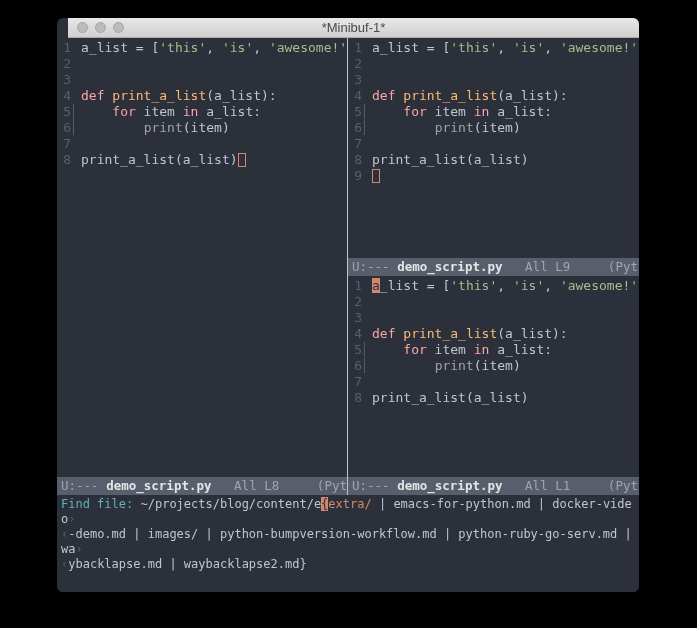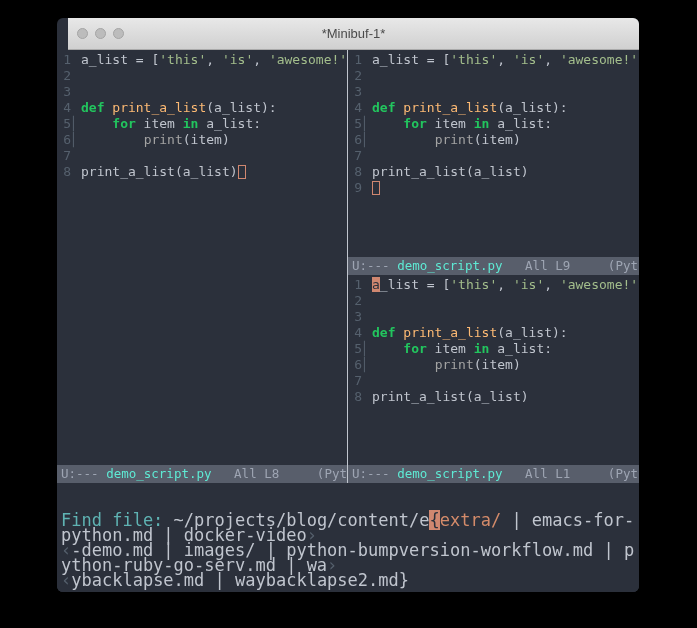--- a/index.html
+++ b/index.html
@@ -18,21 +18,21 @@
     width: 582px;
     height: 574px;
     border-radius: 6px;
     overflow: hidden;
     box-shadow: 0 10px 40px rgba(0,0,0,0.6);
     display: flex;
     flex-direction: column;
     background: #2b303b;
   }
   .titlebar {
-    height: 32px;
+    height: 20px;
     background: linear-gradient(#e8e8e8, #d0d0d0);
     border-bottom: 1px solid #aaa;
     display: flex;
     align-items: center;
     position: relative;
     flex-shrink: 0;
     margin-left: 11px;
   }
   .traffic {
     display: flex;
@@ -64,21 +64,21 @@
     overflow: hidden;
   }
   .pane.left { width: 50%; border-right: 1px solid #c0c5ce; }
   .pane.right { width: 50%; display: flex; flex-direction: column; }
   .subpane { display: flex; flex-direction: column; overflow: hidden; }
   .code-area { flex: 1; padding: 2px 0 0 0; overflow: hidden; }
   .line { display: flex; white-space: pre; line-height: 16px; height: 16px; }
   .ln { width: 16px; text-align: right; color: #55606d; padding-right: 2px; flex-shrink: 0; user-select: none; }
   .gutter-mark { width: 8px; flex-shrink: 0; text-align: center; color: #55606d; }
   .txt { white-space: pre; }
-  .kw { color: #22c55e; font-weight: bold; }
+  .kw { color: #fca5a5; font-weight: normal; }
   .fn { color: #fdba74; }
   .str { color: #a3be8c; }
   .builtin { color: #a3a3a3; }
   .cursor-block {
     display: inline-block;
     width: 8px; height: 14px;
     border: 1.5px solid #d08770;
     vertical-align: middle;
     margin-top: -2px;
   }
@@ -91,31 +91,30 @@
     background: #585e6b;
     color: #9ea5b3;
     height: 18px;
     line-height: 18px;
     padding: 0 4px;
     white-space: pre;
     overflow: hidden;
     font-size: 12.5px;
     flex-shrink: 0;
   }
-  .ml-file { color: #5eead4; font-weight: normal; }
+  .ml-file { color: #e5e5e5; font-weight: bold; }
   .minibuffer {
     background: #2b303b;
     color: #c0c5ce;
-    padding: 2px 4px 4px 4px;
-    font-size: 17px;
+    padding: 2px 4px 20px 4px;
+    font-size: 12px;
     line-height: 15px;
     flex-shrink: 0;
     white-space: pre-wrap;
     word-break: break-all;
-    margin-top: 28px;
   }
   .prompt { color: #5fb3b3; }
   .ido-cursor { background: #d08770; color: #2b303b; }
   .ido-match { color: #d48b6a; }
   .ido-sep { color: #c0c5ce; }
   .arrow { color: #55606d; }
 </style>
 </head>
 <body>
 

